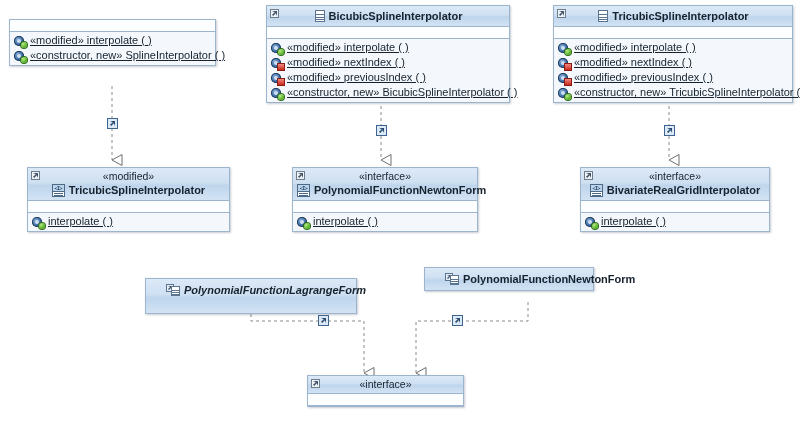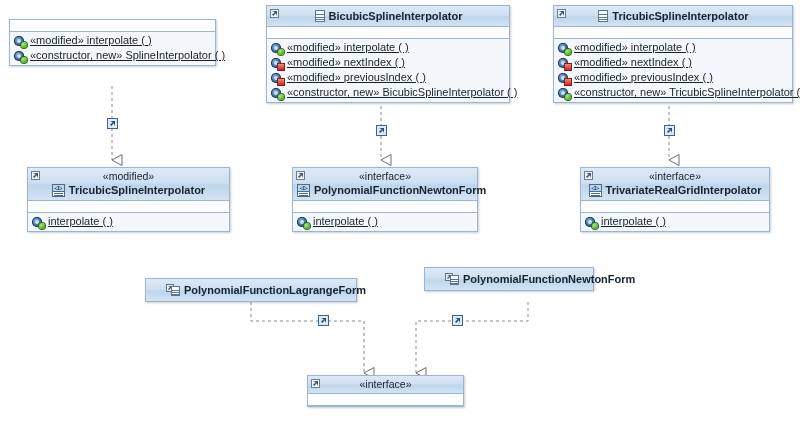--- a/index.html
+++ b/index.html
@@ -322,36 +322,36 @@
           </span>
         <span class="lbl">interpolate ( )</span>
       </div>
     </div>
   </div>
 
   <div class="node" style="left:580px;top:167px;width:190px;">
     <div class="hdr">
       <span class="tgl"></span>
       <span class="stereo">«interface»</span>
-      <span class="tline"><span class="ico ico-iface"><span class="pg"></span><span class="top"></span><span class="gl">&lt;I&gt;</span><span class="bar b1"></span><span class="bar b2"></span></span><span class="nm">TrivariateRealGridInterpolator</span></span>
+      <span class="tline"><span class="ico ico-iface"><span class="pg"></span><span class="top"></span><span class="gl">&lt;I&gt;</span><span class="bar b1"></span><span class="bar b2"></span></span><span class="nm">BivariateRealGridInterpolator</span></span>
     </div>
     <div class="attrs"></div>
     <div class="ops">
       <div class="op">
         <span class="ico ico-op">
             <span class="cog"></span>
             <span class="badge pub"></span>
           </span>
         <span class="lbl">interpolate ( )</span>
       </div>
     </div>
   </div>
 
   <div class="node collapsed" style="left:145px;top:278px;width:212px;">
-    <div class="hdr" style="padding:3px 4px 4px 4px;text-align:center;padding-left:20px;">
+    <div class="hdr" style="padding:3px 4px 16px 4px;text-align:center;padding-left:20px;font-style:italic;">
       <span class="tline"><span class="ico ico-cls2"><span class="sq"></span><span class="pg"></span><span class="bar b1"></span><span class="bar b2"></span><span class="bar b3"></span></span><span class="nm">PolynomialFunctionLagrangeForm</span></span>
     </div>
   </div>
 
   <div class="node collapsed" style="left:424px;top:267px;width:170px;">
     <div class="hdr" style="padding:3px 4px 4px 4px;text-align:left;padding-left:20px;">
       <span class="tline"><span class="ico ico-cls2"><span class="sq"></span><span class="pg"></span><span class="bar b1"></span><span class="bar b2"></span><span class="bar b3"></span></span><span class="nm">PolynomialFunctionNewtonForm</span></span>
     </div>
   </div>
 

